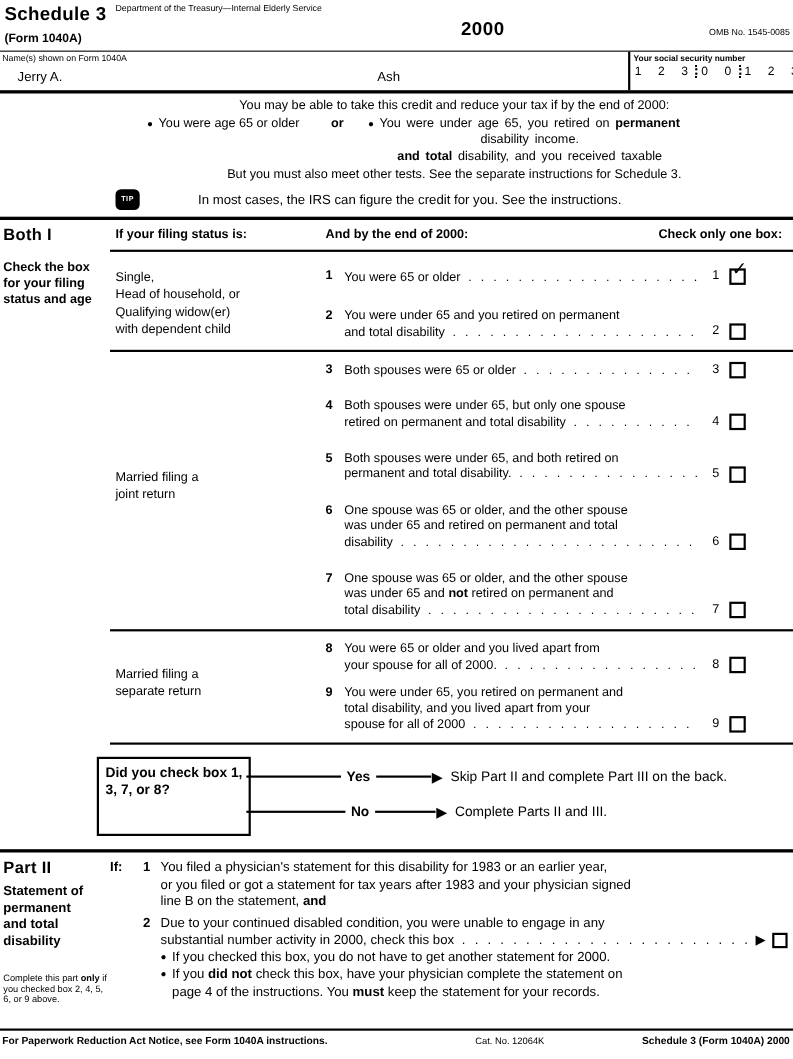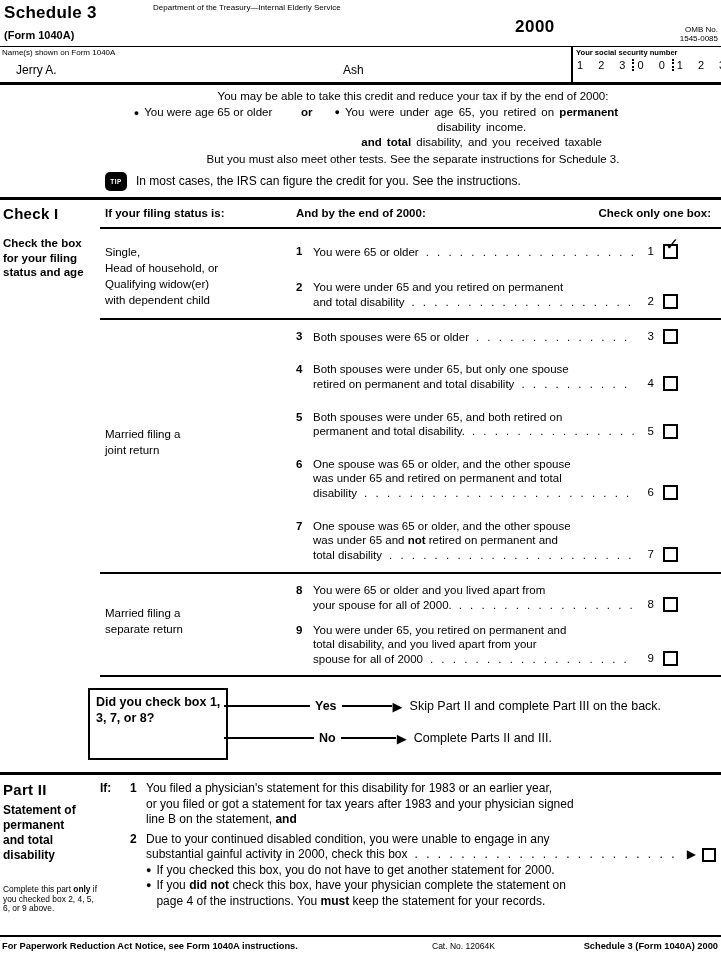--- a/index.html
+++ b/index.html
@@ -5,21 +5,21 @@
   * { margin:0; padding:0; box-sizing:border-box; }
   body { background:#888; }
   .page {
     width:721px; height:963px; background:#fff; color:#000;
     font-family:"Liberation Sans","DejaVu Sans",sans-serif;
     font-size:11.5px; position:relative; margin:0 auto; overflow:hidden;
   }
   b { font-weight:bold; }
 
   
-  .hdr { height:47px; border-bottom:1px solid #000; display:flex; padding:3px 3px 0 4px;gap:48px; }
+  .hdr { height:47px; border-bottom:1px solid #000; display:flex; padding:3px 3px 0 4px; }
   .hdr-left { width:101px; }
   .hdr-sched { font-size:17px; font-weight:bold; letter-spacing:.3px; }
   .hdr-form  { font-size:11px; font-weight:bold; margin-top:6px; }
   .hdr-mid   { width:288px; }
   .hdr-dept  { font-size:8px; }
   .hdr-title { font-size:13px; font-weight:bold; line-height:15px; margin-top:2px; }
   .hdr-year  { width:135px; font-size:17px; font-weight:bold; padding:14px 0 0 26px; letter-spacing:.5px; }
   .hdr-omb   { flex:1; text-align:right; font-size:8px; padding-top:22px; }
 
   
@@ -36,21 +36,21 @@
 
   
   .intro { height:112px; padding:4px 0 0 105px; line-height:15px; font-size:11.5px;text-align:center; }
   .intro-bullets { display:flex; margin-top:1px; }
   .ib1 { width:196px; white-space:nowrap; }
   .ib-or { font-weight:bold; margin-right:22px; }
   .ib2 { flex:1; display:flex; }
   .bullet-g { margin-right:5px; font-size:9px; line-height:15px; }
   .ib2-rows { word-spacing:2px; }
   .intro-tests { margin-top:2px; }
-  .tip-row { display:flex; align-items:center; margin-top:5px; }
+  .tip-row { display:flex; align-items:center; margin-top:5px;gap:44px; }
   .tip-icon { width:22px; height:19px; background:#000; border-radius:5px; color:#fff;
               font-size:6.5px; font-weight:bold; display:flex; align-items:center;
               justify-content:center; letter-spacing:.5px; flex-shrink:0; }
   .tip-text { margin-left:9px; font-size:12px; }
 
   
   .part1 { height:480px; border-top:3px solid #000; display:flex; }
   .p1-side { width:100px; padding:5px 4px 0 3px; }
   .p-title { font-size:15px; font-weight:bold; letter-spacing:.3px; }
   .p1-sub { font-size:11.5px; font-weight:bold; margin-top:14px; line-height:14.5px; }
@@ -174,21 +174,21 @@
     </div>
     <div class="intro-tests">But you must also meet other tests. See the separate instructions for Schedule 3.</div>
     <div class="tip-row">
       <div class="tip-icon">TIP</div>
       <div class="tip-text">In most cases, the IRS can figure the credit for you. See the instructions.</div>
     </div>
   </div>
 
   <div class="part1">
     <div class="p1-side">
-      <div class="p-title">Check I</div>
+      <div class="p-title">Both I</div>
       <div class="p1-sub">Check the box for your filing status and age</div>
     </div>
     <div class="p1-main">
       <div class="p1-cols">
         <div class="p1c1">If your filing status is:</div>
         <div class="p1c2">And by the end of 2000:</div>
         <div class="p1c3">Check only one box:</div>
       </div>
 
       <div class="p1-group g1">
@@ -363,21 +363,21 @@
             <div>You filed a physician's statement for this disability for 1983 or an earlier year,</div>
             <div>or you filed or got a statement for tax years after 1983 and your physician signed</div>
             <div><span>line B on the statement, </span><b>and</b></div>
           </div>
         </div>
         <div class="p2-item p2-item2">
           <span class="p2-inum">2</span>
           <div class="p2-itext">
             <div>Due to your continued disabled condition, you were unable to engage in any</div>
             <div class="lr-flex">
-                <span>substantial gainful activity in 2000, check this box</span>
+                <span>substantial number activity in 2000, check this box</span>
                 <span class="dots-fill">. . . . . . . . . . . . . . . . . . . . . . . . . . . . . . . . . . .</span>
                 <span class="p2-arrow">▶</span>
                 <span class="checkbox-sm" data-checked="false"></span>
               </div>
           </div>
         </div>
         <div class="p2-bullets">
           <div class="p2-bullet">
             <span class="bullet-g">●</span>
             <span>If you checked this box, you do not have to get another statement for 2000.</span>

